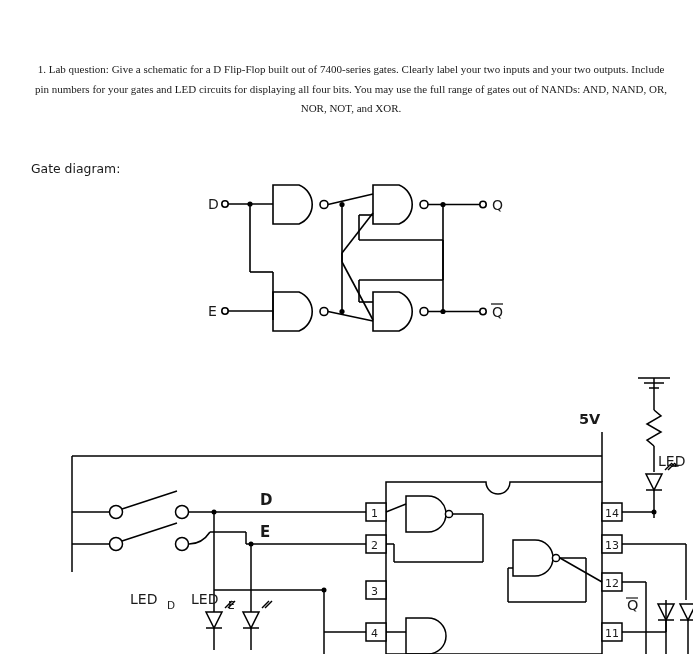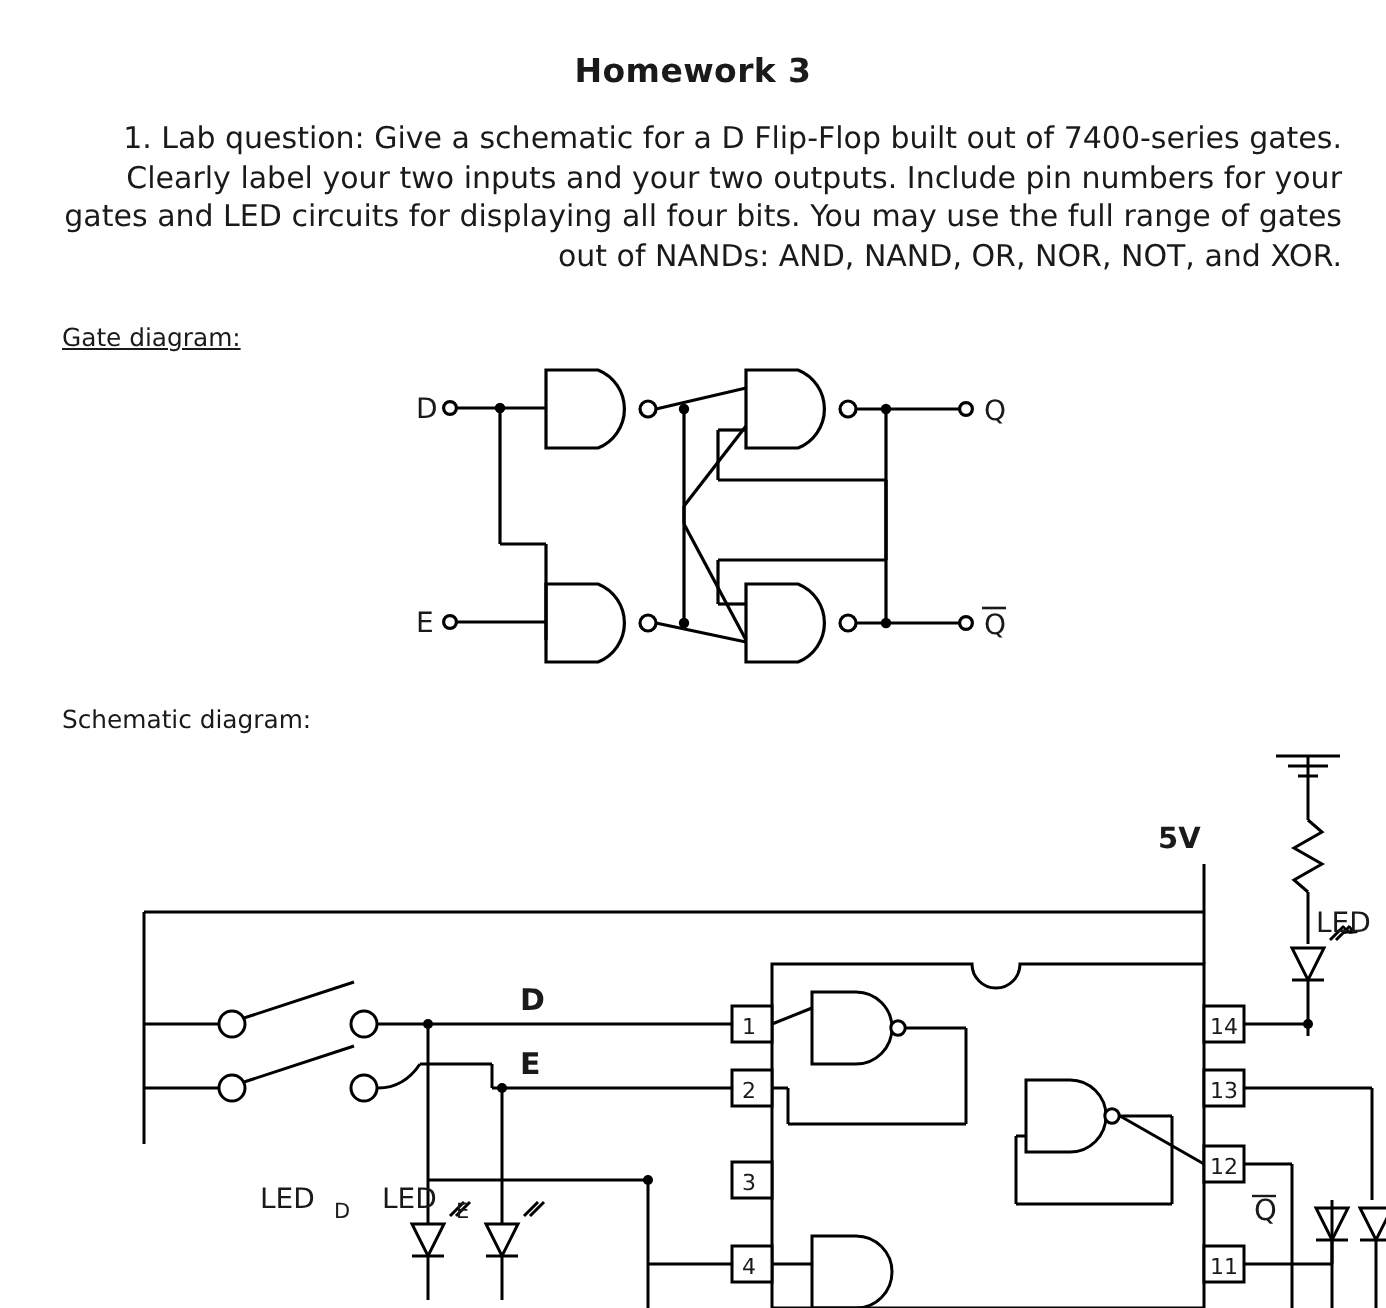--- a/index.html
+++ b/index.html
@@ -27,30 +27,30 @@
     text-align: center;
     font-size: 16.5px;
     font-weight: 600;
     letter-spacing: 0.2px;
   }
   .para {
     position: absolute;
     left: 31px;
     top: 60px;
     width: 640px;
-    font-size: 15px;
+    font-size: 11px;
     line-height: 19.5px;
-    text-align: right;
+    text-align: center;
+    font-family: Liberation Serif, serif;
   }
   .label-gate {
     position: absolute;
     left: 31px;
     top: 161px;
     font-size: 12.4px;
-    text-decoration: underline;
   }
   .label-schem {
     position: absolute;
     left: 31px;
     top: 352px;
     font-size: 12.4px;
   }
   .gate-diagram {
     position: absolute;
     left: 195px;
@@ -66,27 +66,25 @@
     height: 282px;
   }
   svg { display: block; }
   text { font-family: "DejaVu Sans", sans-serif; }
 </style>
 </head>
 <body>
 
 <div class="page">
 
-  <div class="doc-title">Homework 3</div>
 
   <div class="para">1. Lab question: Give a schematic for a D Flip-Flop built out of 7400-series gates. Clearly label your two inputs and your two outputs. Include pin numbers for your gates and LED circuits for displaying all four bits. You may use the full range of gates out of NANDs: AND, NAND, OR, NOR, NOT, and XOR.</div>
 
   <div class="label-gate">Gate diagram:</div>
 
-  <div class="label-schem">Schematic diagram:</div>
 
   <div class="gate-diagram">
     <svg width="330" height="155" viewBox="0 0 330 155">
       <g fill="none" stroke="#000" stroke-width="1.6">
 
         <g>
           <line x1="33" y1="24" x2="78" y2="24"></line>
           <circle cx="30" cy="24" r="3.2" fill="#fff"></circle>
         </g>
 

